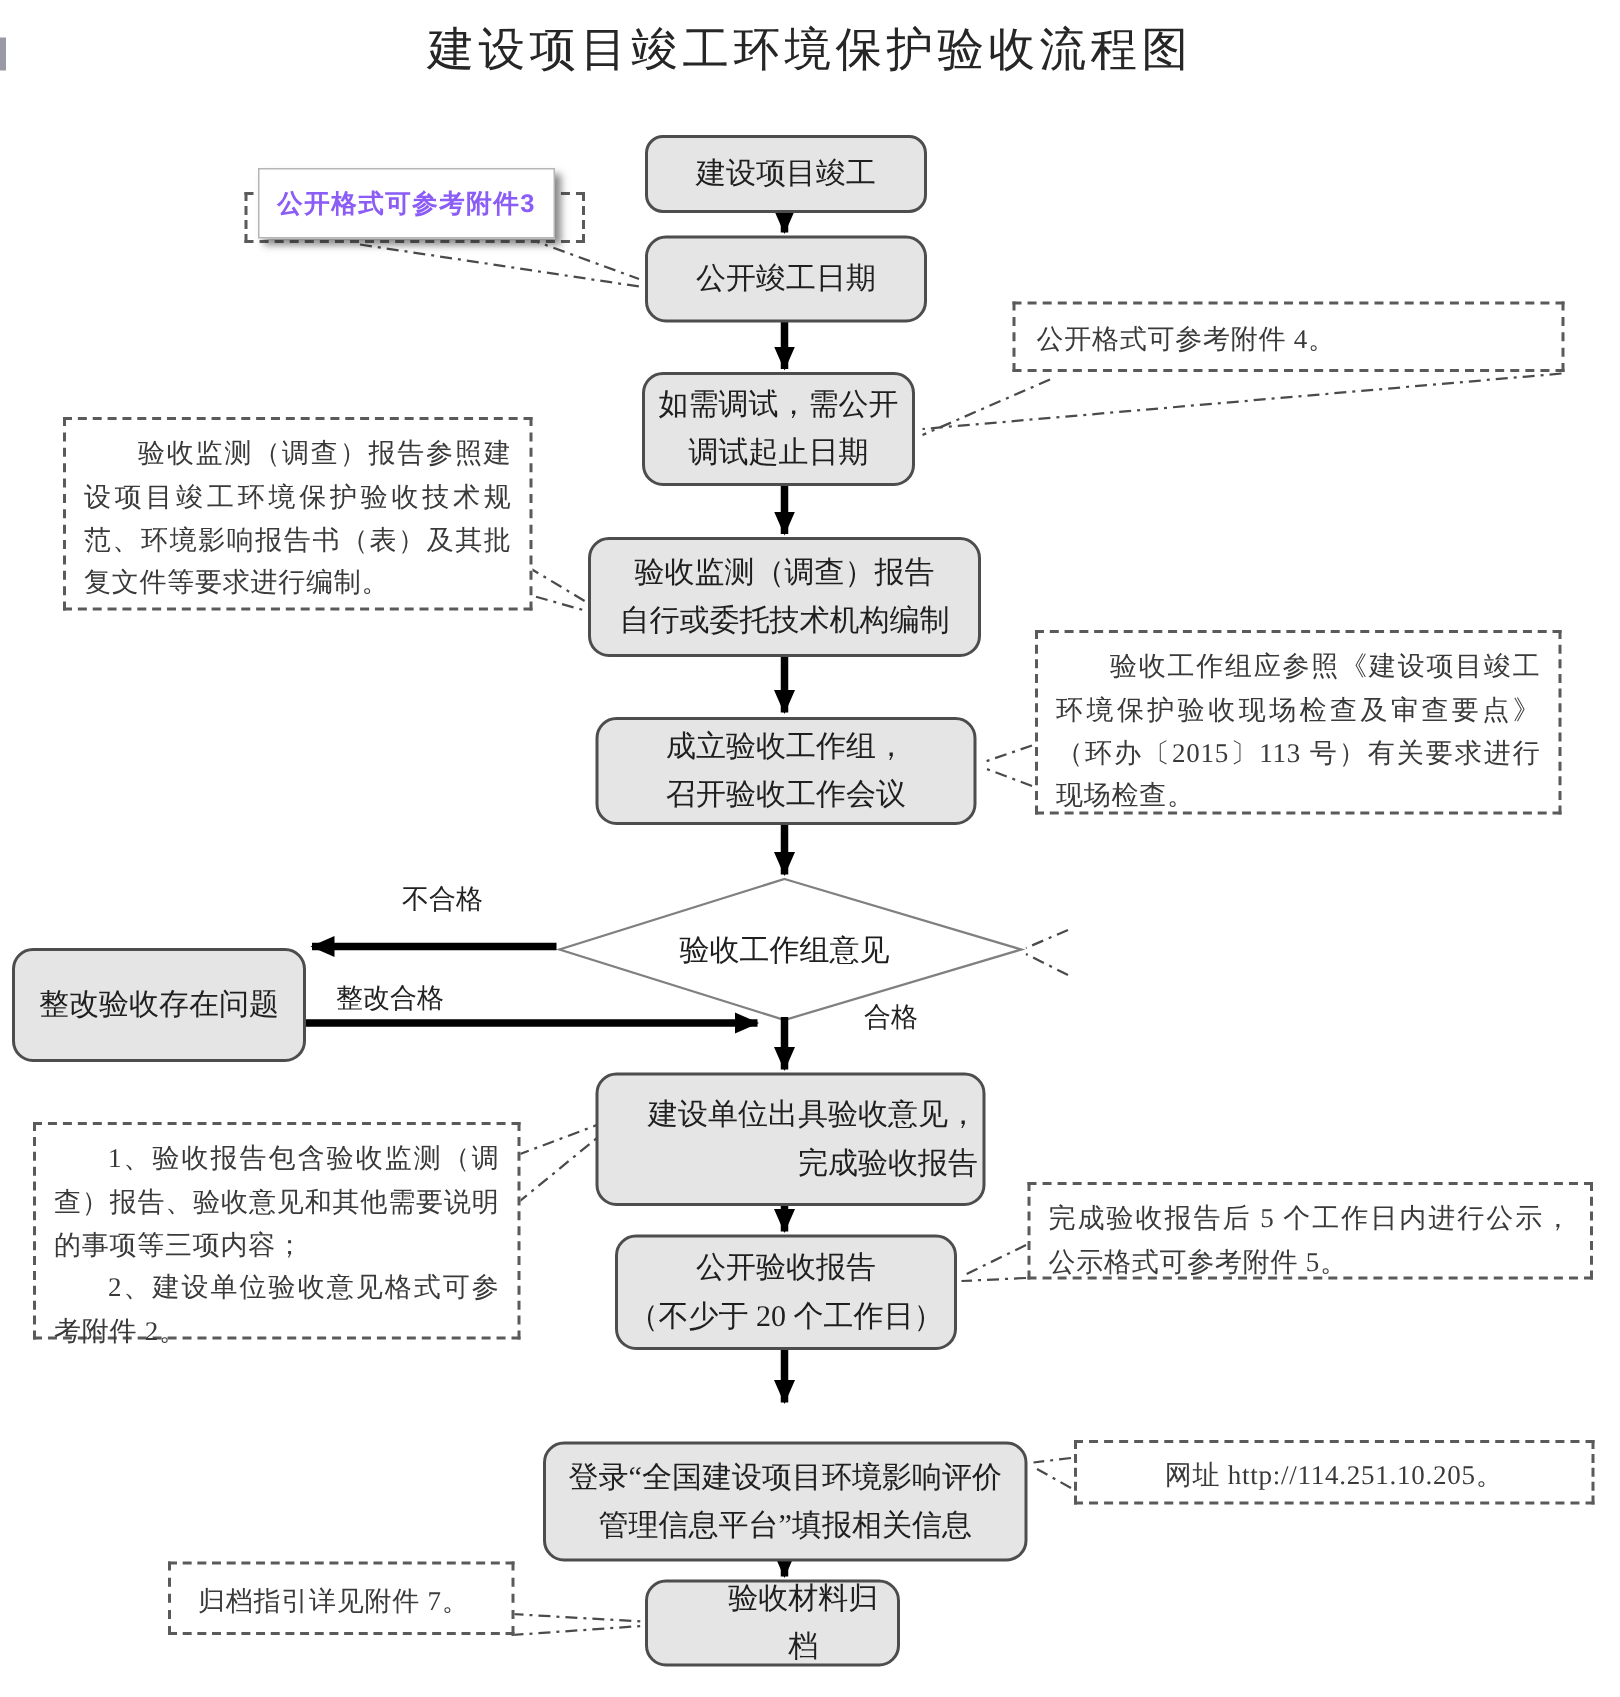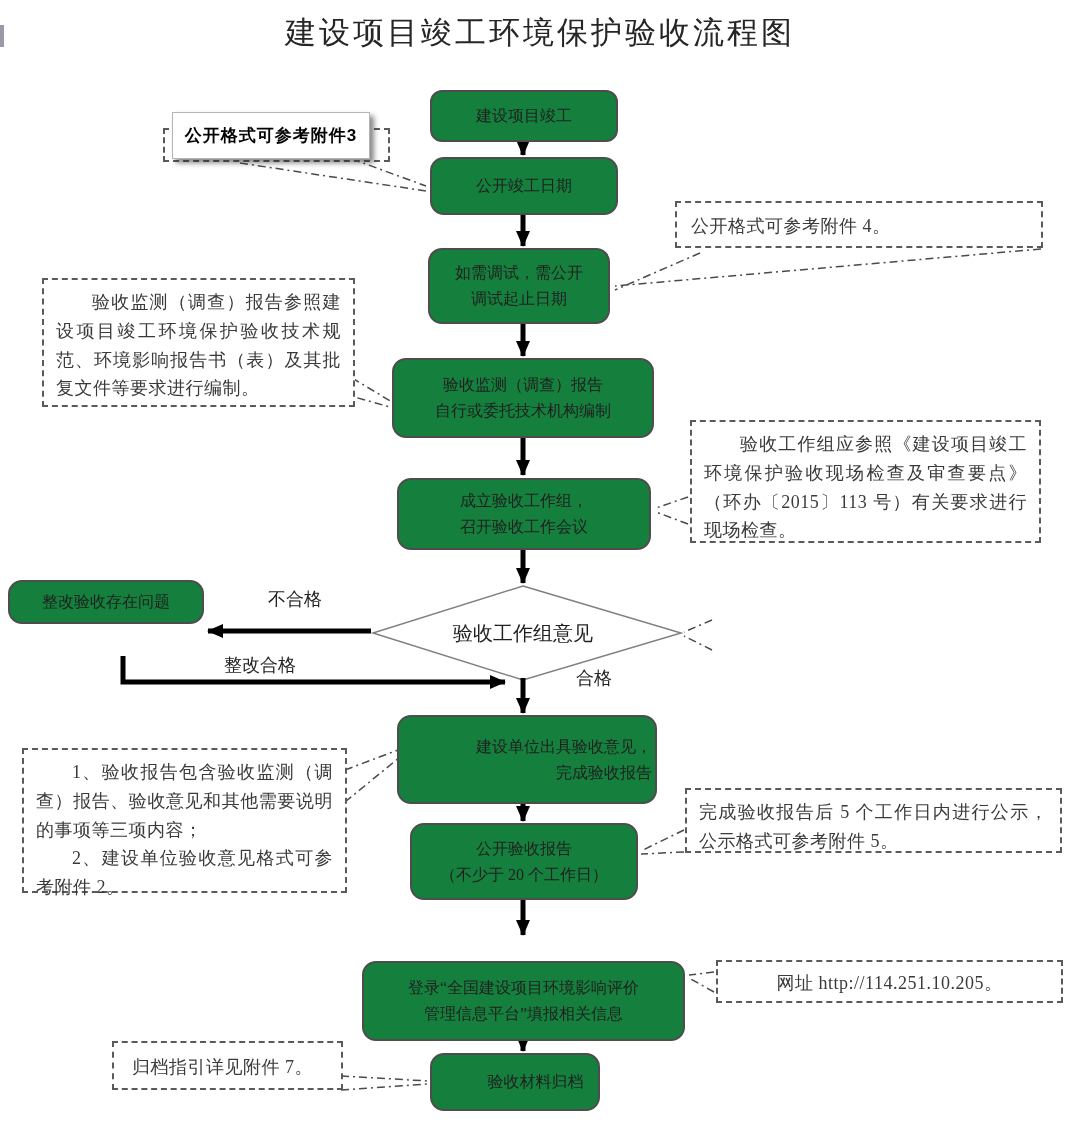--- a/index.html
+++ b/index.html
@@ -6,31 +6,31 @@
   #canvas{
     position:relative;width:1080px;height:1131px;background:#ffffff;
     font-family:"Liberation Serif","DejaVu Serif",serif;color:#2b2b2b;overflow:hidden;
   }
   #wires{position:absolute;left:0;top:0;z-index:0;}
   .title{
     position:absolute;left:0;top:12px;width:100%;text-align:center;
     font-size:31px;letter-spacing:3px;color:#262626;z-index:2;
   }
   .node{
-    position:absolute;z-index:2;background:#15803d;border:2px solid #4d4d4d;
+    position:absolute;z-index:2;background:#e5e5e5;border:2px solid #4d4d4d;
     border-radius:14px;display:flex;flex-direction:column;align-items:center;
-    justify-content:center;text-align:center;font-size:16px;line-height:1.62;
+    justify-content:center;text-align:center;font-size:20px;line-height:1.62;
     color:#1f1f1f;box-sizing:border-box;padding:0 3px;
   }
   .n1{left:430px;top:90px;width:188px;height:52px;border-radius:12px;}
   .n2{left:430px;top:157px;width:188px;height:58px;}
   .n3{left:428px;top:248px;width:182px;height:76px;}
   .n4{left:392px;top:358px;width:262px;height:80px;}
   .n5{left:397px;top:478px;width:254px;height:72px;}
-  .nrect{left:8px;top:580px;width:196px;height:44px;}
+  .nrect{left:8px;top:632px;width:196px;height:76px;}
   .n6{left:397px;top:715px;width:260px;height:89px;align-items:flex-end;}
   .n7{left:410px;top:823px;width:228px;height:77px;}
   .n8{left:362px;top:937px;width:323px;height:80px;margin-top:24px;}
   .n9{left:430px;top:1053px;width:170px;height:58px;padding-left:44px;}
   .decision-label{
     position:absolute;left:398px;top:615px;width:250px;height:36px;z-index:2;
     display:flex;align-items:center;justify-content:center;font-size:20px;color:#1f1f1f;
   }
   .edge-label{position:absolute;z-index:2;font-size:18px;color:#222;text-align:center;}
   .lbl-fail{left:255px;top:587px;width:80px;}
@@ -50,21 +50,21 @@
   .a5{left:713px;top:600px;width:332px;height:100px;}
   .a6{left:22px;top:748px;width:325px;height:145px;}
   .a7{left:685px;top:788px;width:377px;height:65px;}
   .a8{left:716px;top:960px;width:347px;height:43px;text-align:center;padding:7px 6px;}
   .a9{left:112px;top:1041px;width:231px;height:49px;padding:10px 6px 8px 18px;text-align:left;}
   .callout-raised{
     position:absolute;left:172px;top:112px;width:196px;height:45px;z-index:3;
     background:#ffffff;border:1px solid #b5b5b5;
     box-shadow:4px 4px 5px rgba(40,40,40,0.55);
     display:flex;align-items:center;justify-content:center;
-    font-weight:bold;font-size:17px;color:#000000;
+    font-weight:bold;font-size:17px;color:#8b5cf6;
     font-family:"Liberation Sans","DejaVu Sans",sans-serif;letter-spacing:1px;
   }
   .scan-artifact{position:absolute;left:0;top:25px;width:4px;height:22px;background:#9a9aa6;z-index:2;}
 </style>
 </head>
 <body>
 
 <div id="canvas">
 
   <svg id="wires" width="1080" height="1131" viewBox="0 0 1080 1131">

